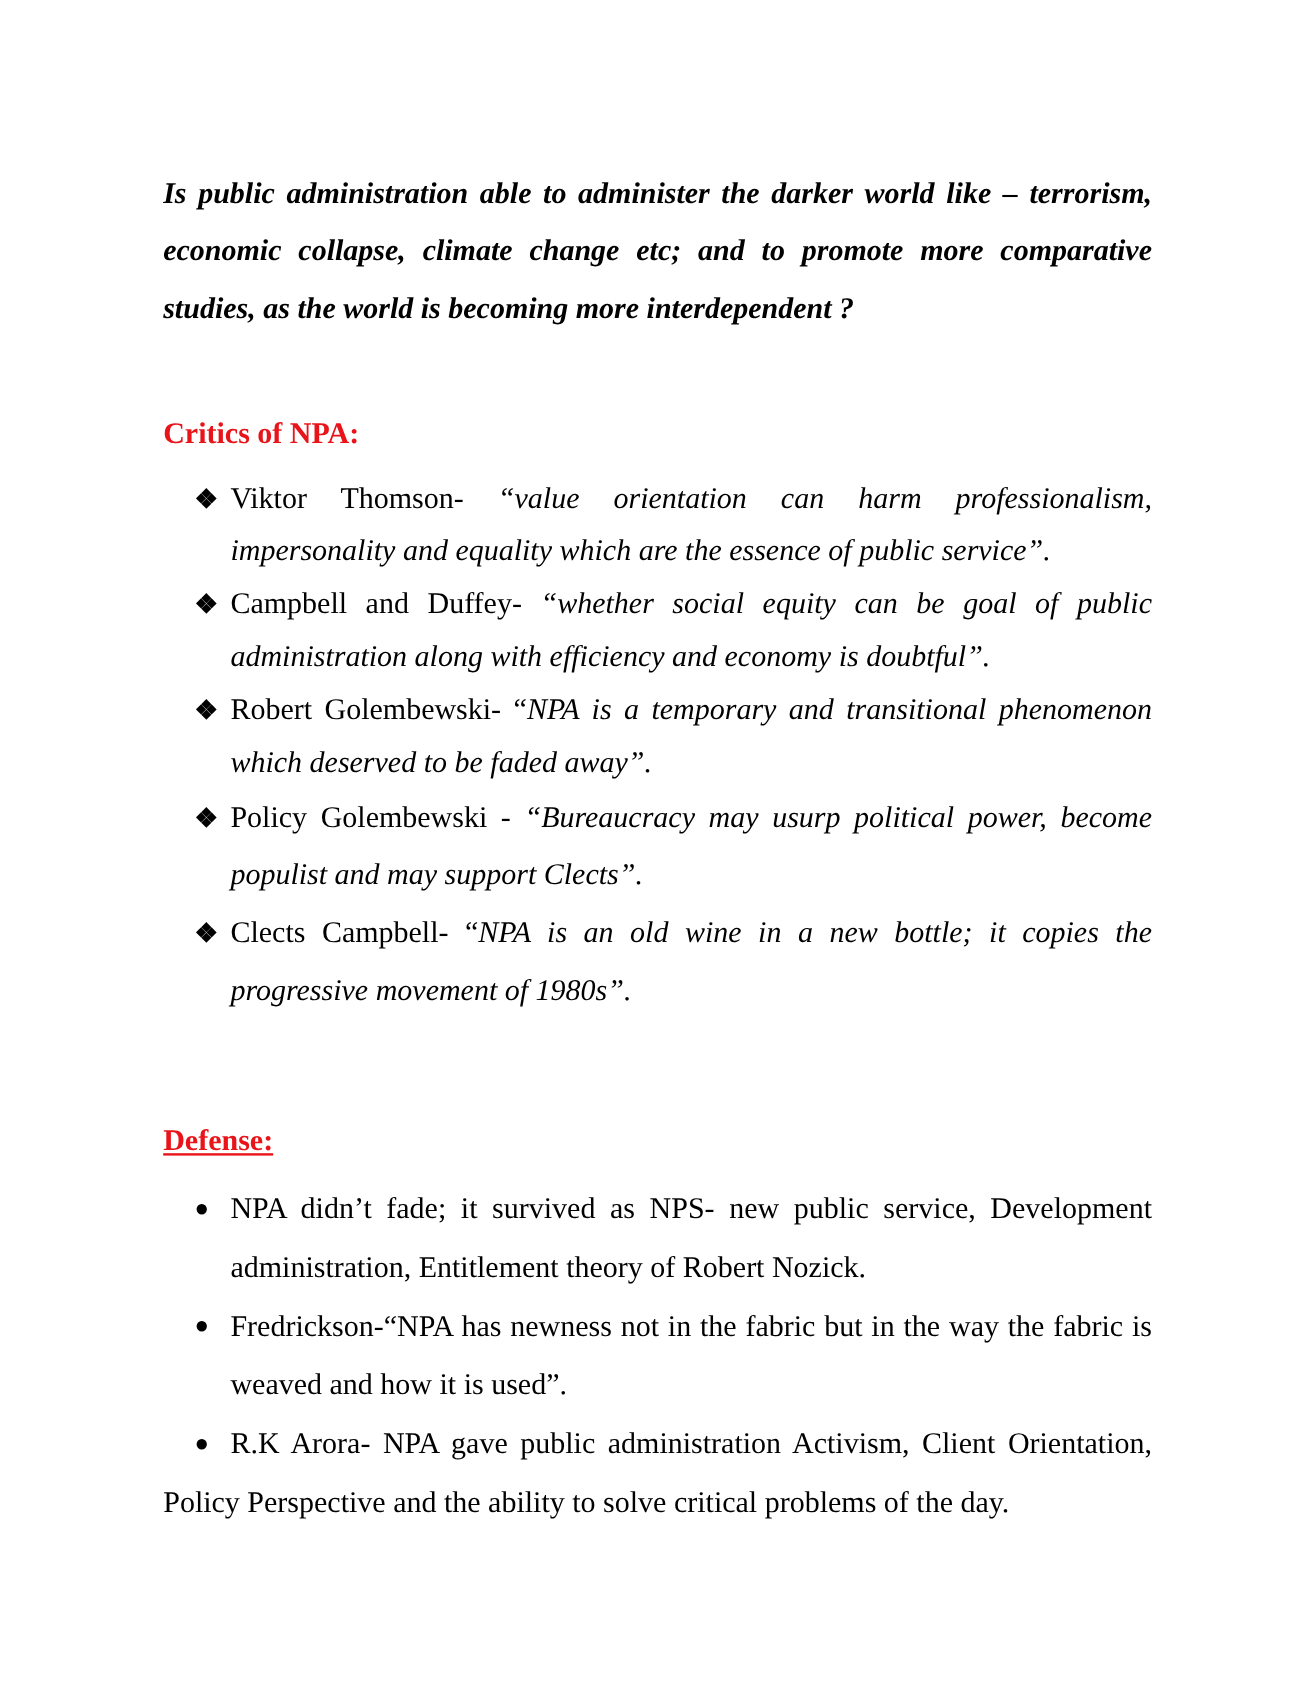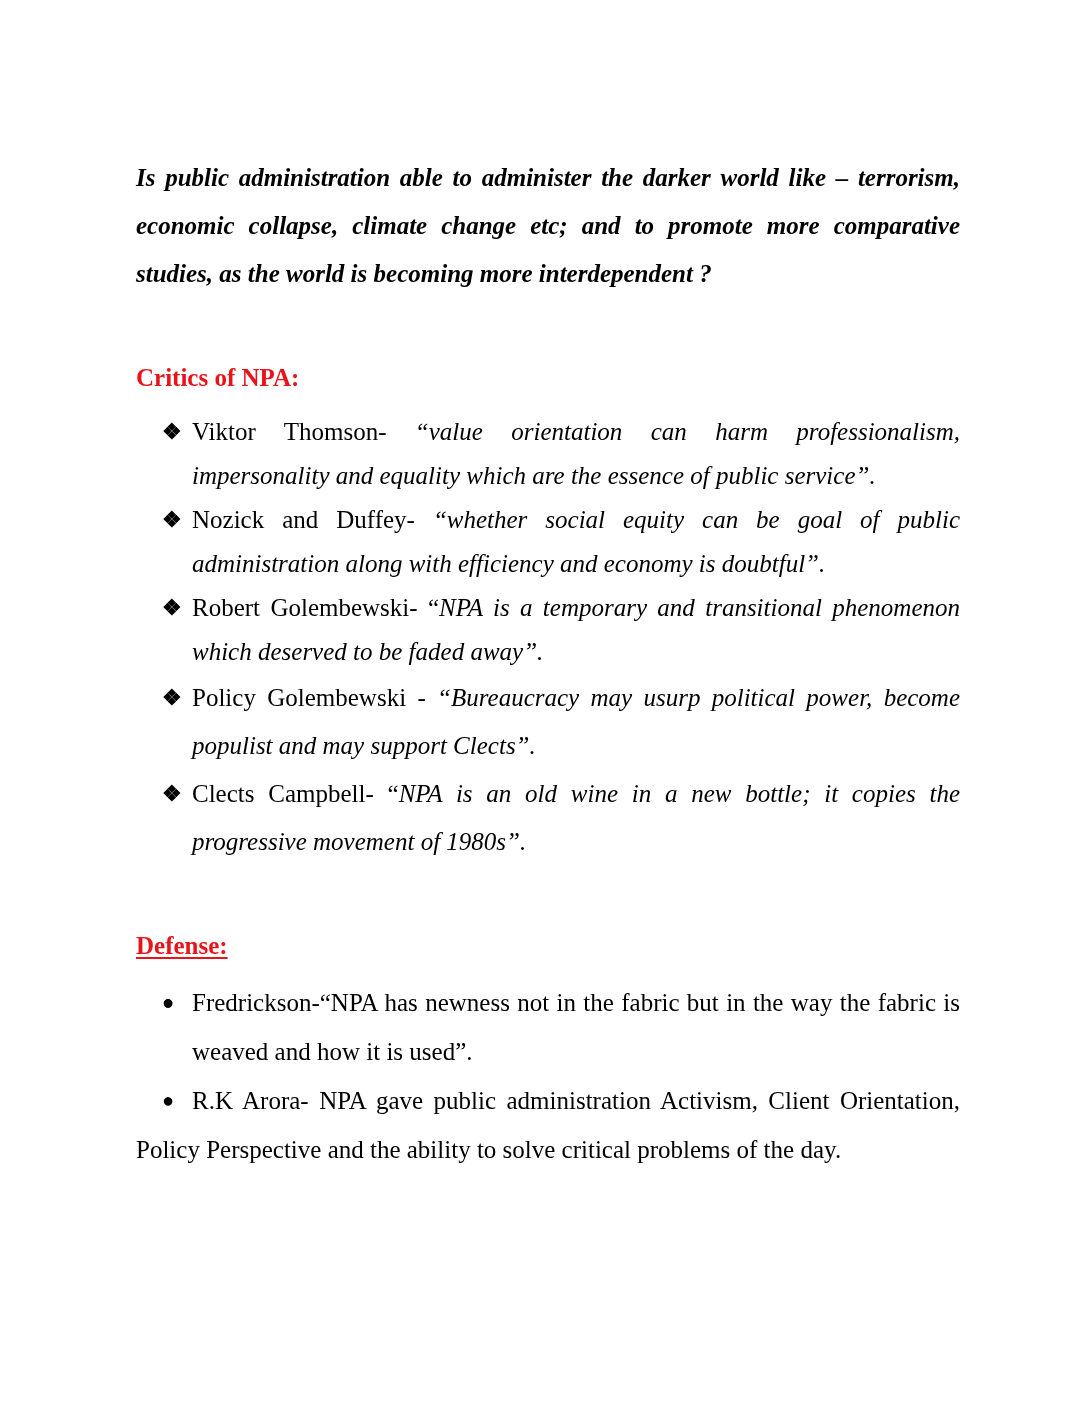--- a/index.html
+++ b/index.html
@@ -11,40 +11,40 @@
       width: 1088px;
       height: 1408px;
       position: relative;
       overflow: hidden;
       font-family: "Liberation Serif", "DejaVu Serif", serif;
       color: #000000;
     }
     .page {
       position: absolute;
       left: 136px;
-      top: 154px;
+      top: 138px;
       width: 824px;
     }
     .intro {
       font-style: italic;
       font-weight: bold;
       font-size: 25px;
       line-height: 48px;
       text-align: justify;
       margin: 0;
     }
     .heading {
       color: #e8141a;
       font-weight: bold;
       font-size: 25px;
       line-height: 32px;
       margin: 0;
     }
     .heading.critics { margin-top: 64px; }
-    .heading.defense { margin-top: 64px; text-decoration: underline; text-decoration-thickness: 2px; text-underline-offset: 3px; }
+    .heading.defense { margin-top: 85px; text-decoration: underline; text-decoration-thickness: 2px; text-underline-offset: 3px; }
     ul {
       list-style: none;
       margin: 0;
       padding: 0;
     }
     .critics-list { margin-top: 16px; }
     .critics-list li {
       position: relative;
       padding-left: 56px;
       font-size: 25px;
@@ -96,21 +96,21 @@
   <h2 class="heading critics">Critics of NPA:</h2>
 
   <ul class="critics-list">
     <li>
       <span class="marker">❖</span>
       <span class="name">Viktor Thomson</span><span class="dash">-</span>
       <span class="quote">“value orientation can harm professionalism, impersonality and equality which are the essence of public service”.</span>
     </li>
     <li>
       <span class="marker">❖</span>
-      <span class="name">Nozick and Duffey-</span>
+      <span class="name">Campbell and Duffey-</span>
       <span class="quote">“whether social equity can be goal of public administration along with efficiency and economy is doubtful”.</span>
     </li>
     <li>
       <span class="marker">❖</span>
       <span class="name">Robert Golembewski-</span>
       <span class="dash">“</span><span class="quote">NPA is a temporary and transitional phenomenon which deserved to be faded away”.</span>
     </li>
     <li class="tall">
       <span class="marker">❖</span>
       <span class="name">Policy Golembewski -</span>
@@ -120,20 +120,21 @@
       <span class="marker">❖</span>
       <span class="name">Clects Campbell</span><span class="dash">- “</span><span class="quote">NPA is an old wine in a new bottle; it copies the progressive movement of 1980s”.</span>
     </li>
   </ul>
 
   <h2 class="heading defense">Defense:</h2>
 
   <ul class="defense-list">
     <li>
       <span class="marker">●</span>
+      <span>NPA didn’t fade; it survived as NPS- new public service, Development administration, Entitlement theory of Robert Nozick.</span>
     </li>
     <li>
       <span class="marker">●</span>
       <span class="name">Fredrickson</span><span>-“NPA has newness not in the fabric but in the way the fabric is weaved and how it is used”.</span>
     </li>
     <li class="flow">
       <span class="marker">●</span>
       <span class="first-line"><span class="name">R.K Arora</span></span><span>- NPA gave public administration Activism, Client Orientation, Policy Perspective and the ability to solve critical problems of the day.</span>
     </li>
   </ul>

